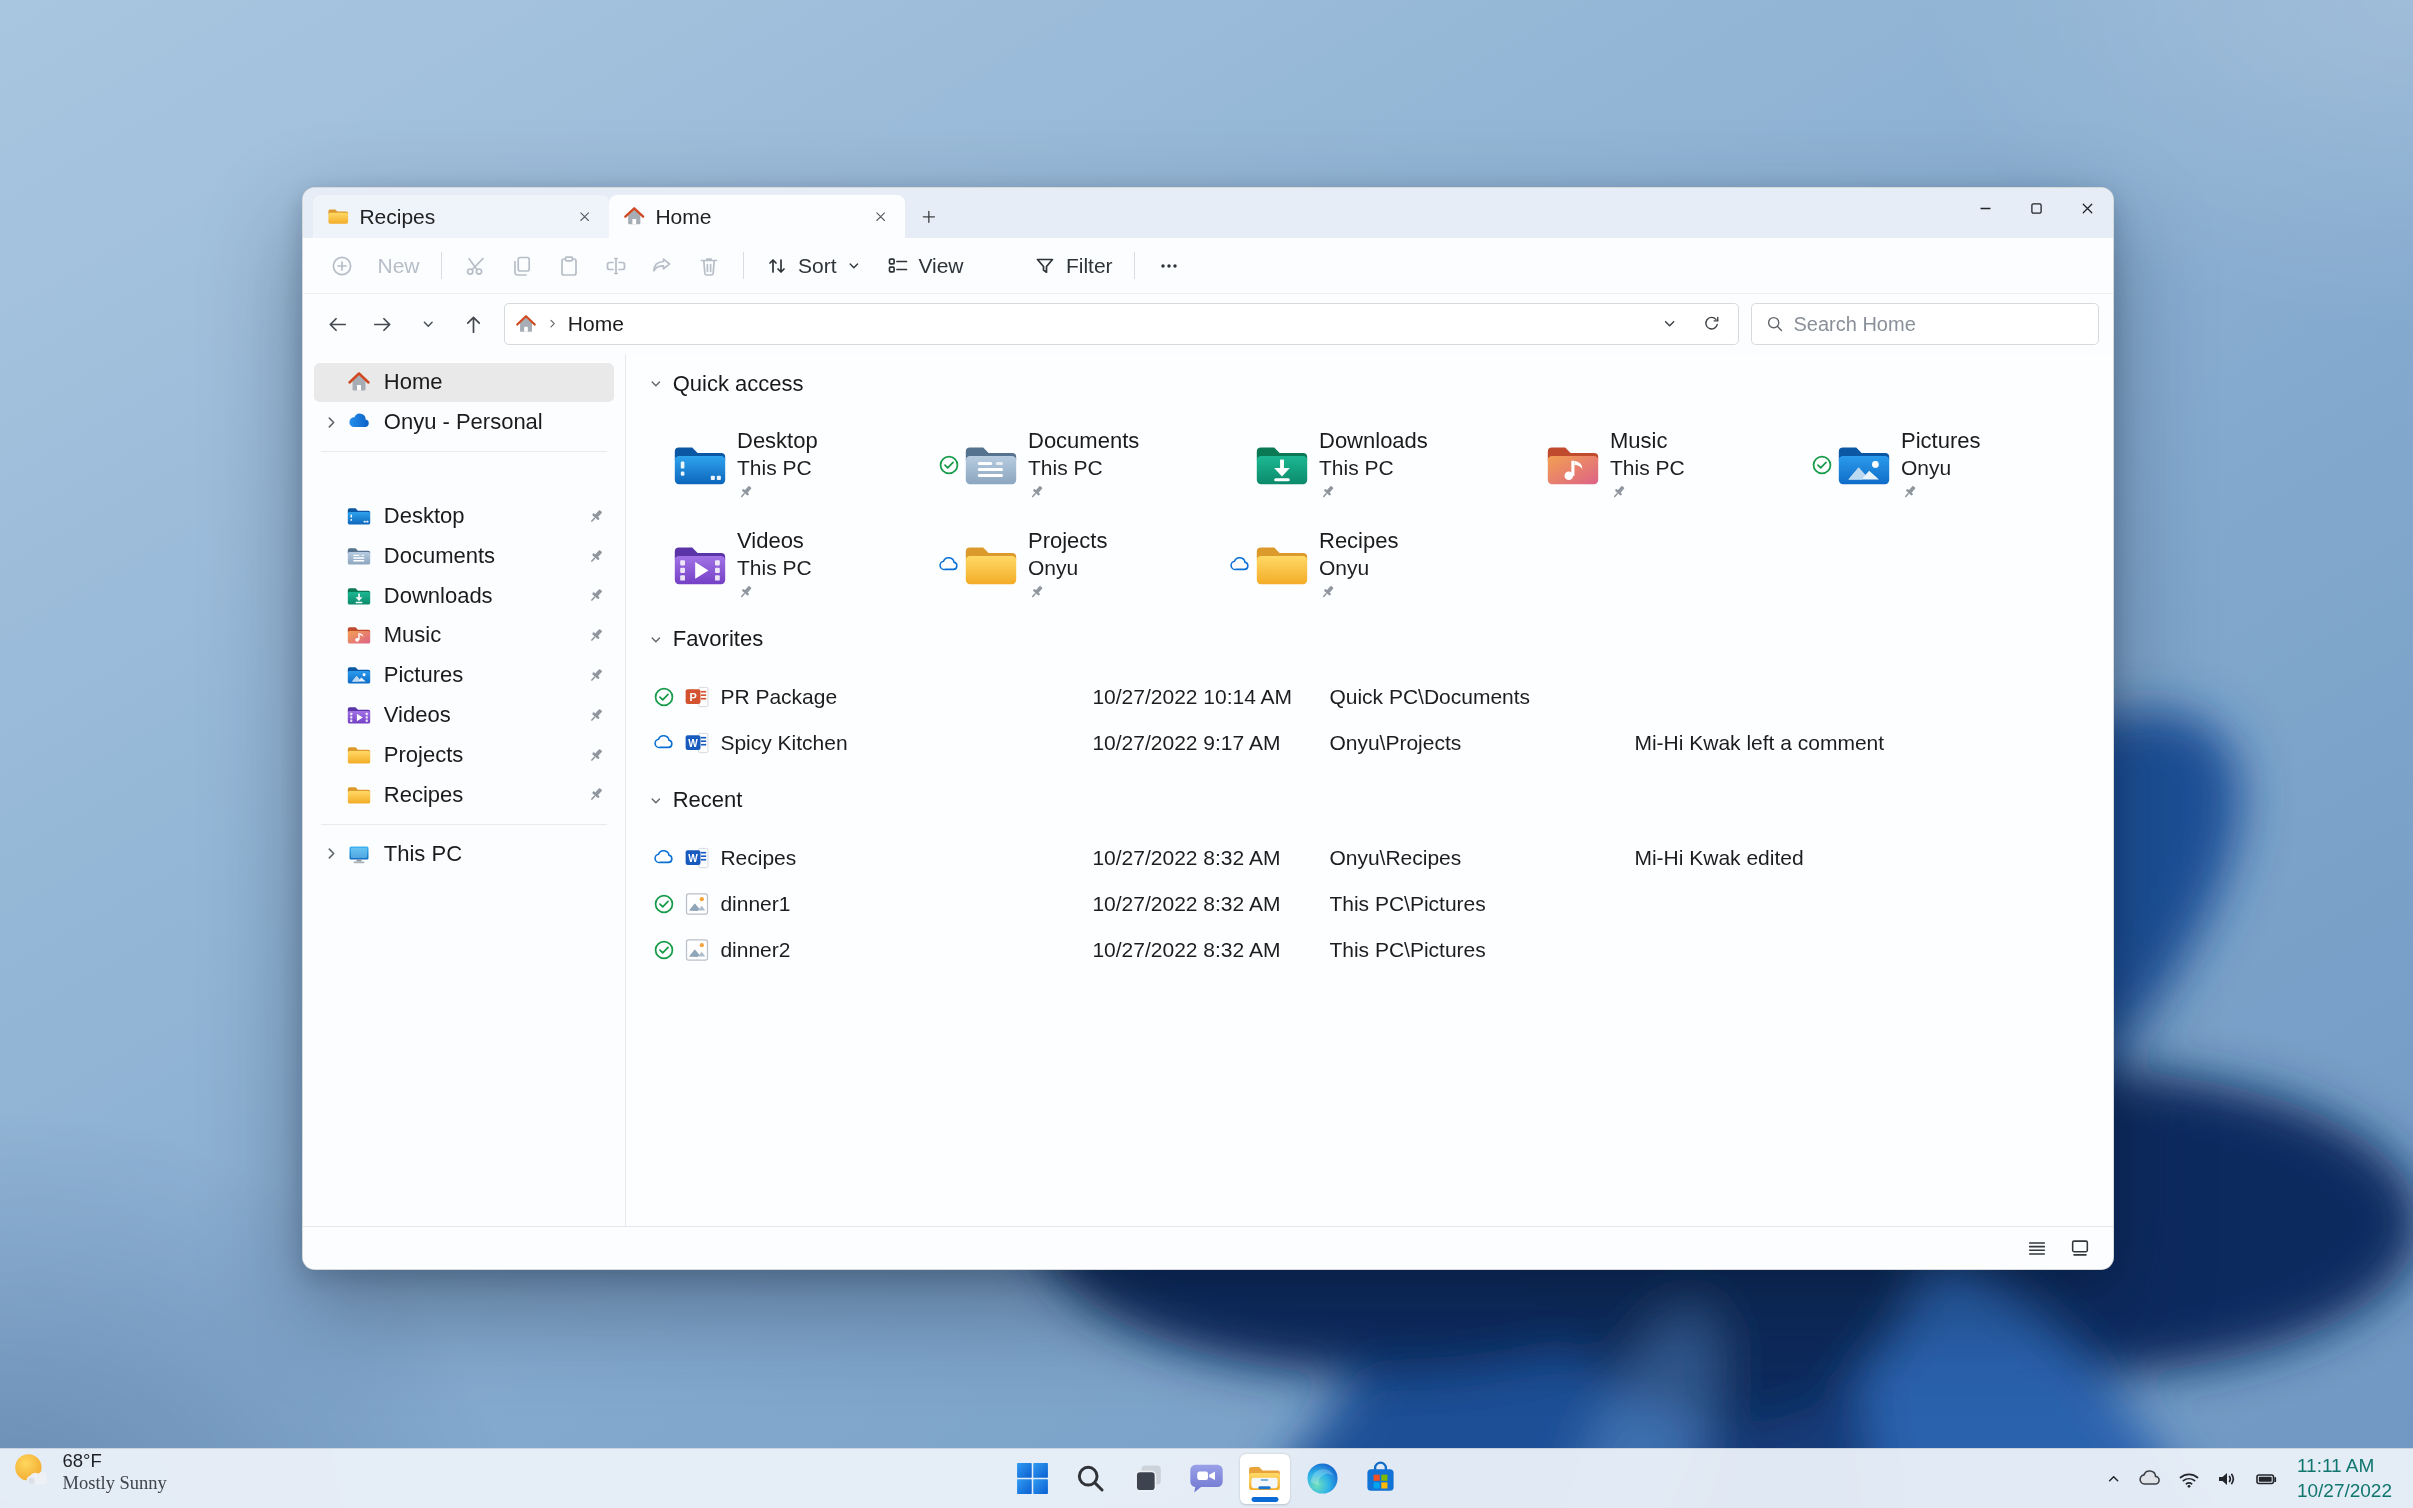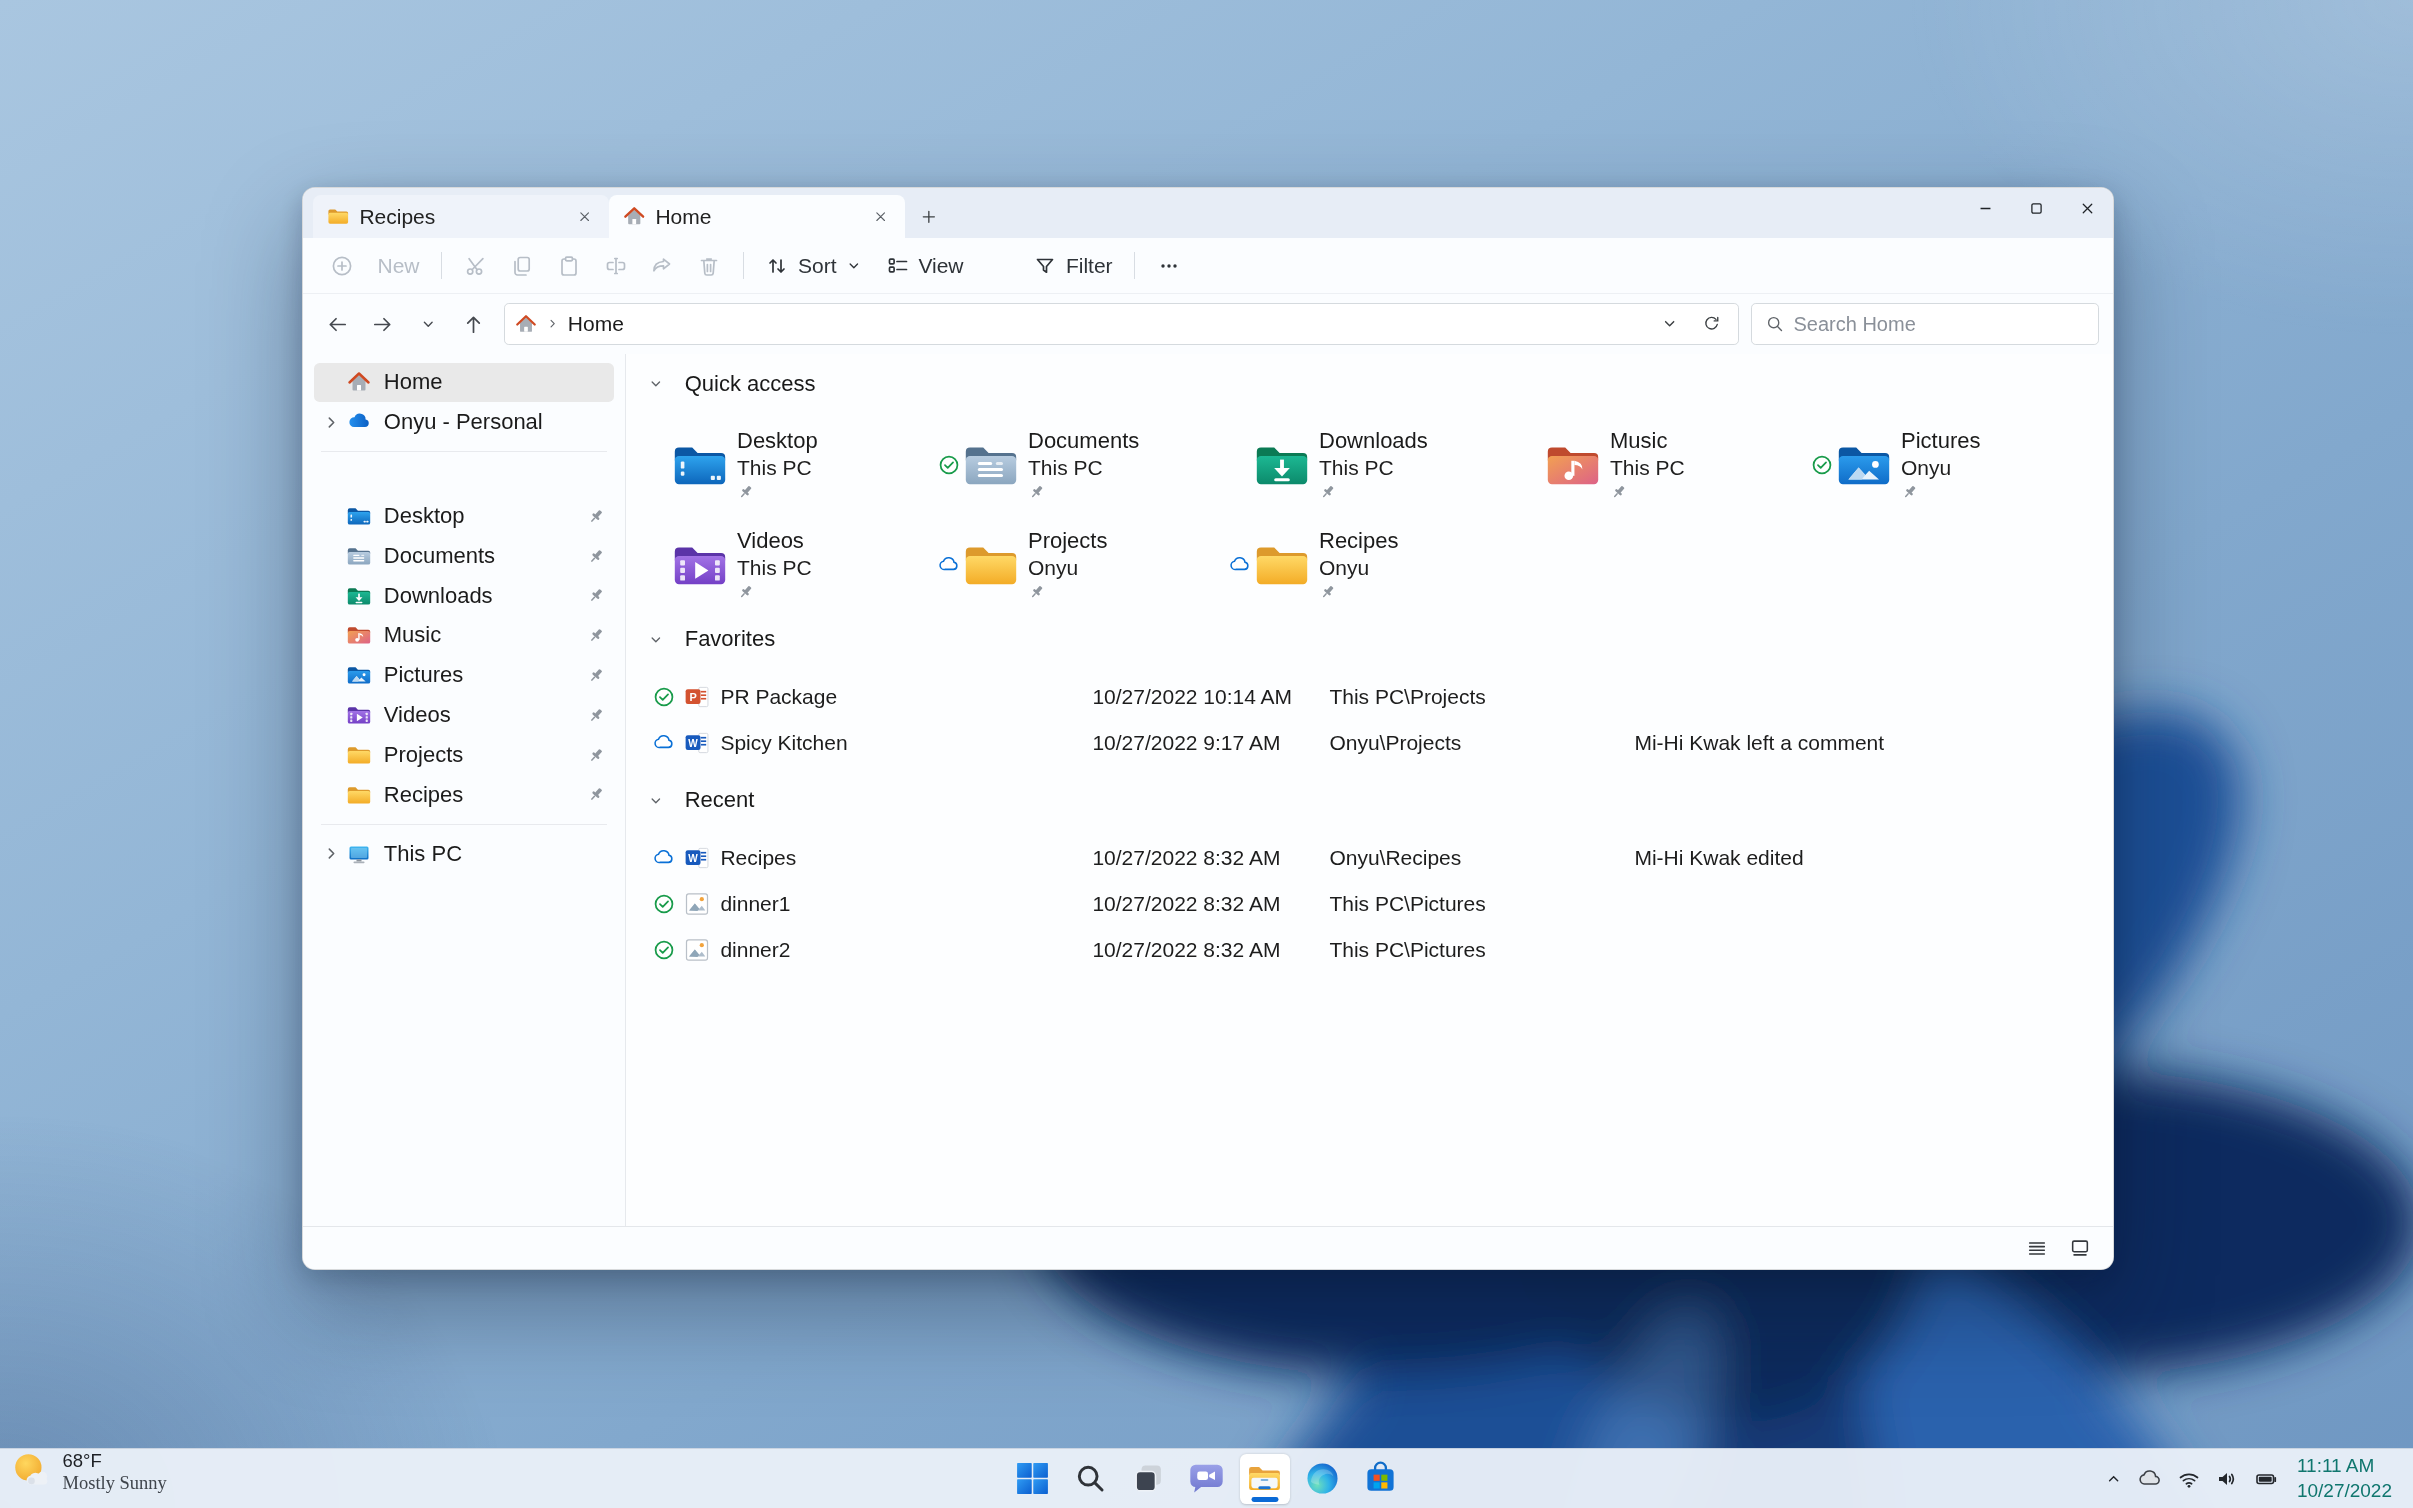--- a/index.html
+++ b/index.html
@@ -72,21 +72,21 @@
   .side-chev { width:21px; height:21px; color:#5f6368; flex:0 0 auto; margin-right:4.8px; }
   .side-chev.empty { visibility:hidden; }
   .side-ico { width:26px; height:24px; flex:0 0 auto; margin-right:11.3px; }
   .side-label { flex:1; white-space:nowrap; }
   .side-pin { width:18.5px; height:18.5px; flex:0 0 auto; }
   .side-sep { height:0.8px; background:#e8eaee; margin:9.7px 17.7px; }
   .side-gap { height:34px; }
 
   
   .main { flex:1; padding:0 0 0 21px; overflow:hidden; background:#fdfeff; }
-  .sec-head { display:flex; align-items:center; gap:20px; margin-top:16px; height:27px; }
+  .sec-head { display:flex; align-items:center; gap:8px; margin-top:16px; height:27px; }
   .sec-head .chev { width:17.7px; height:17.7px; color:#5f6368; }
   .sec-title { font-size:22px; color:#191919; }
   .tiles { display:grid; grid-template-columns:repeat(5,291px); grid-auto-rows:100px; margin-top:17.7px; }
   .tile { display:flex; align-items:center; border-radius:6.4px; }
   .tile .badge { width:24px; height:22px; flex:0 0 auto; display:flex; align-items:center; }
   .tile .badge svg { width:22px; height:22px; }
   .tile .ficon { width:58px; height:48px; flex:0 0 auto; }
   .tile .tmeta { margin-left:8px; line-height:1.22; }
   .tile .tname { font-size:22px; color:#1b1b1b; }
   .tile .tloc { font-size:21px; color:#1f1f1f; }
@@ -927,21 +927,21 @@
         <div class="filelist">
           <div class="frow">
             <svg class="fstat" viewBox="0 0 27 27" width="22" height="22">
                 <use href="#b-check"></use>
               </svg>
             <svg class="ftype" viewBox="0 0 35 35" width="28" height="28">
                 <use href="#ft-ppt"></use>
               </svg>
             <span class="fname">PR Package</span>
             <span class="fdate">10/27/2022 10:14 AM</span>
-            <span class="floc">This PC\Projects</span>
+            <span class="floc">Quick PC\Documents</span>
             <span class="fnote"></span>
           </div>
           <div class="frow">
             <svg class="fstat" viewBox="0 0 27 27" width="22" height="22">
                 <use href="#b-cloud"></use>
               </svg>
             <svg class="ftype" viewBox="0 0 35 35" width="28" height="28">
                 <use href="#ft-word"></use>
               </svg>
             <span class="fname">Spicy Kitchen</span>

